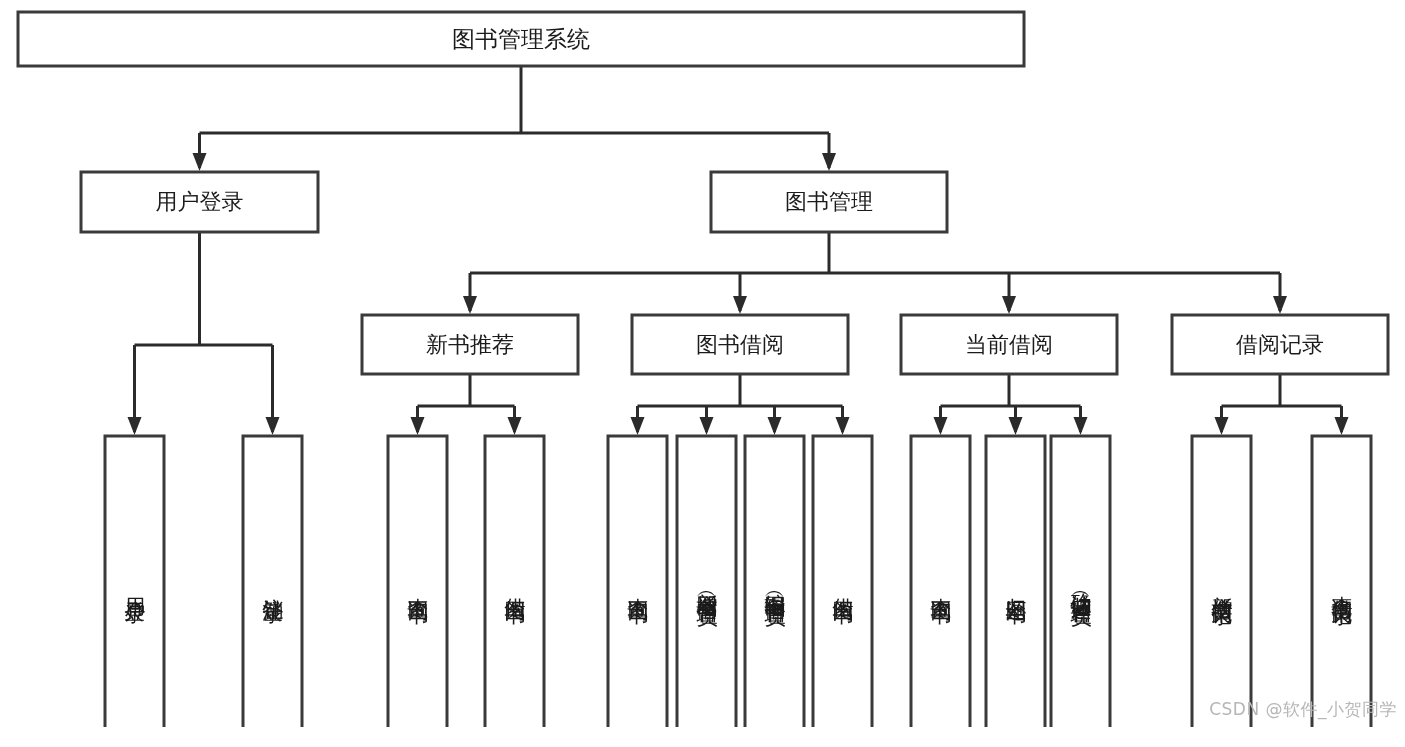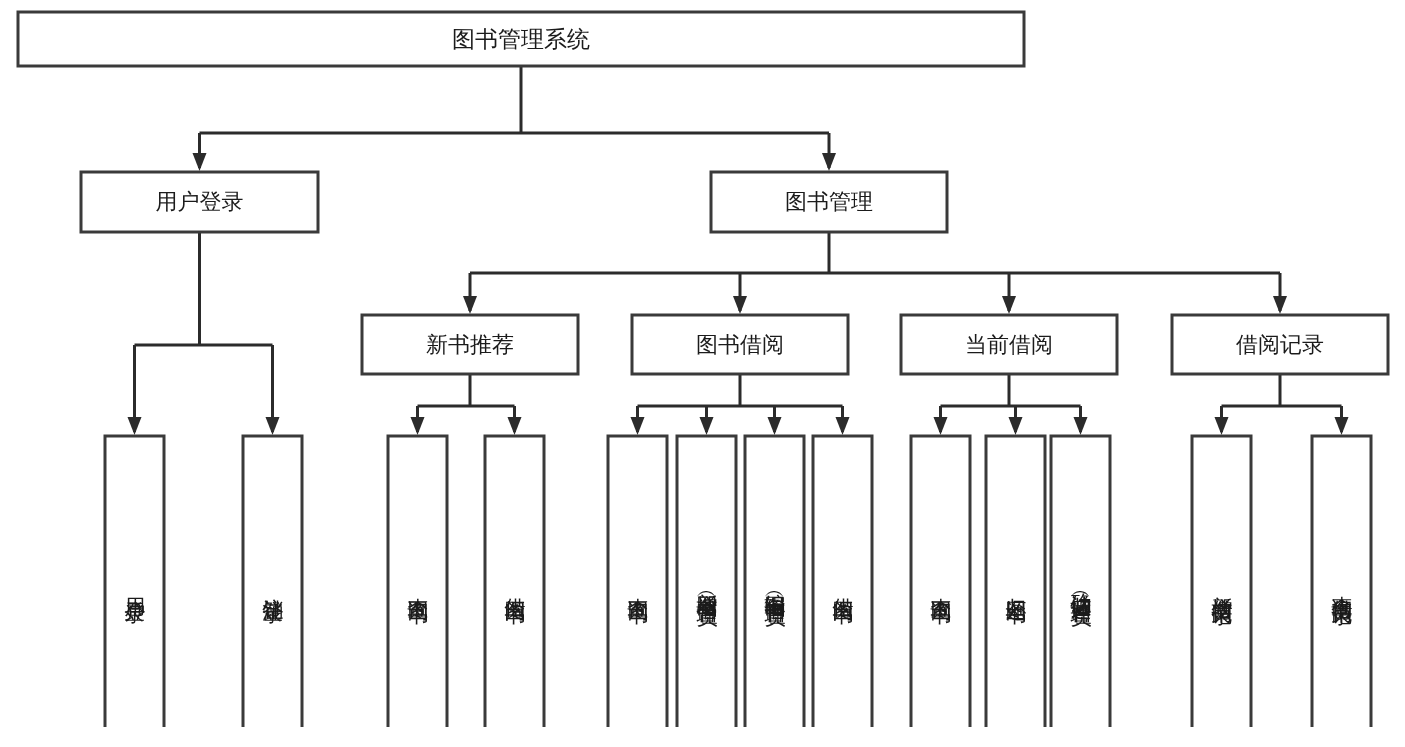--- a/index.html
+++ b/index.html
@@ -213,13 +213,14 @@
         <span class="leaf-label">确认归还（管理员）</span>
       </div>
       <div class="leaf-label-wrap" style="left: 1192px; top: 436px; width: 59px; height: 297px;">
         <span class="leaf-label">新增借阅记录</span>
       </div>
       <div class="leaf-label-wrap" style="left: 1312px; top: 436px; width: 59px; height: 297px;">
         <span class="leaf-label">查询借阅记录</span>
       </div>
     </div>
 
+  <div class="watermark">CSDN @软件_小贺同学</div>
 </div>
 
 </body></html>

